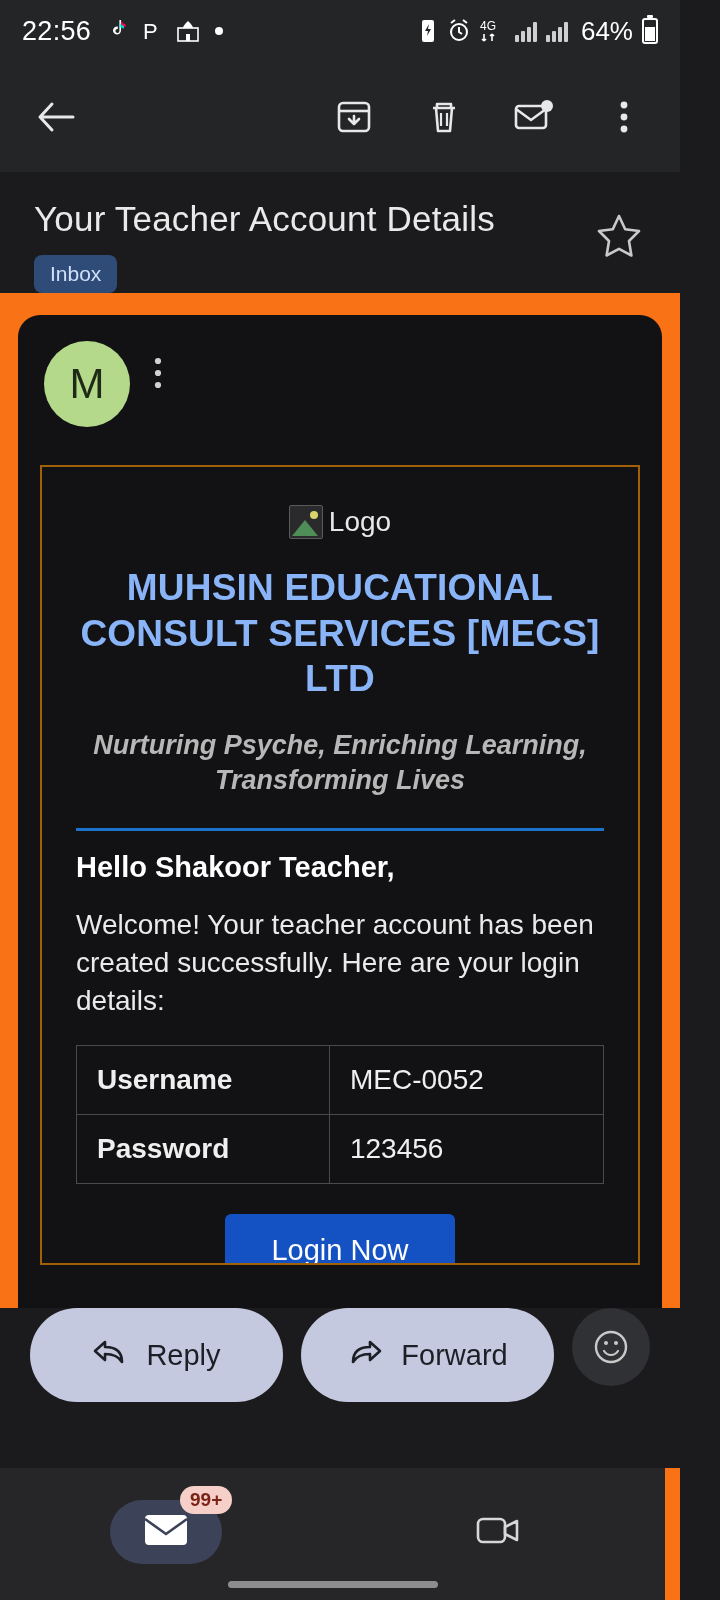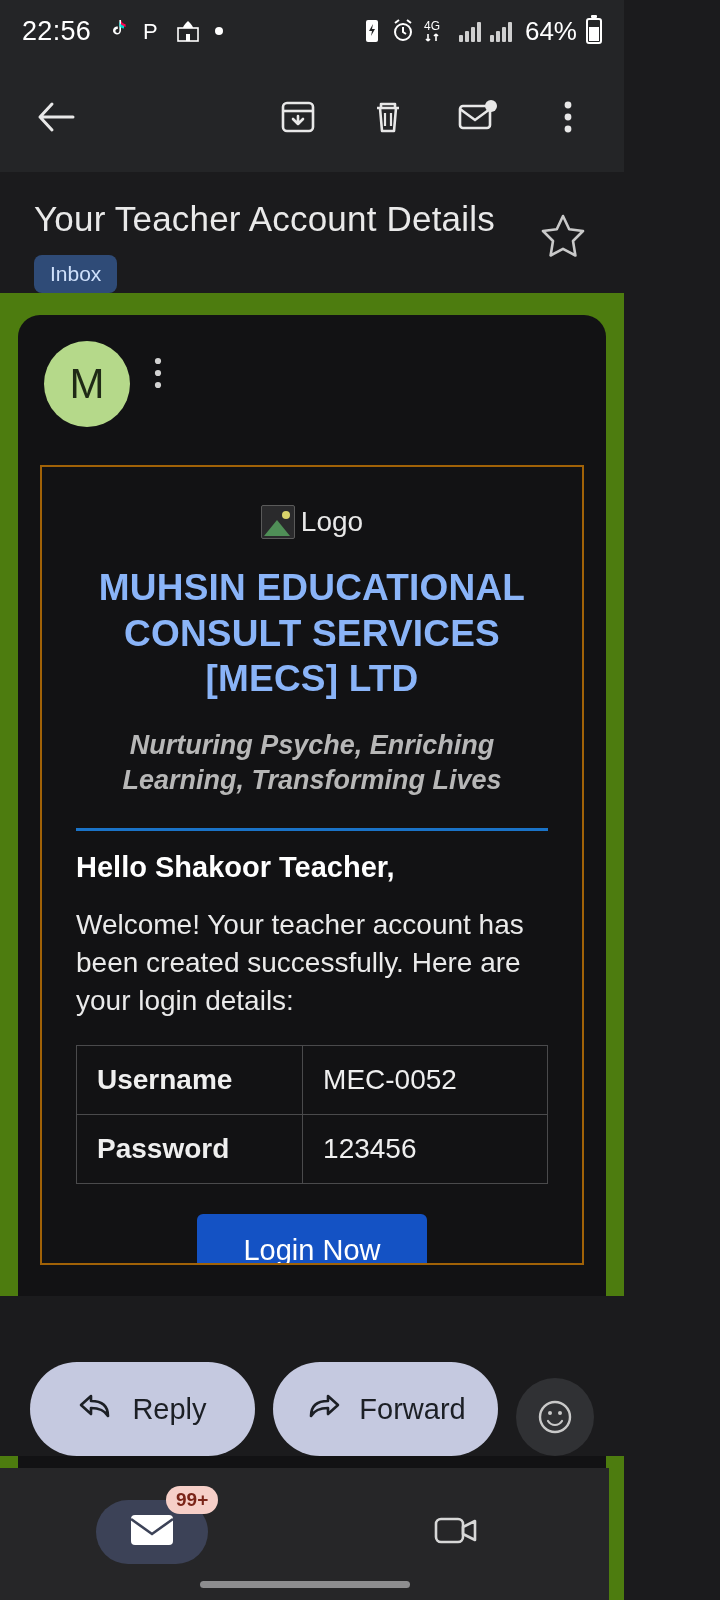--- a/index.html
+++ b/index.html
@@ -3,21 +3,21 @@
 <meta charset="utf-8">
 <style>
   * { box-sizing: border-box; margin: 0; padding: 0; }
   html, body {
     width: 720px; height: 1600px;
     background: #1b1b1d;
     font-family: "Liberation Sans", sans-serif;
     color: #e3e3e3;
     overflow: hidden;
   }
-  .screen { position: relative; width: 624px; height: 1600px; display: flex; flex-direction: column; background: #4d7c0f; }
+  .screen { position: relative; width: 680px; height: 1600px; display: flex; flex-direction: column; background: #f97316; }
 
   
   .statusbar {
     height: 62px; flex: 0 0 62px;
     display: flex; align-items: center;
     padding: 0 22px;
     background: #242527;
     color: #ffffff;
   }
   .sb-clock { font-size: 27px; letter-spacing: .3px; }
@@ -145,23 +145,23 @@
   table.creds td.k { font-weight: bold; width: 48%; }
 
   .login-wrap { display: flex; justify-content: center; margin-top: 30px; }
   .login-btn {
     background: #1452c4; color: #ffffff; font-size: 29px;
     padding: 20px 46px; border-radius: 6px; border: none;
   }
 
   
   .replybar {
-    position: absolute; left: 0; right: 0; bottom: 144px;
+    position: absolute; left: 0; right: 0; bottom: 132px;
     height: 160px;
-    display: flex; align-items: flex-end; gap: 18px;
+    display: flex; align-items: flex-start; gap: 18px;
     padding: 0 30px;
     background: #1b1b1d;
   }
   .pill {
     flex: 1 1 0; height: 94px; border-radius: 47px;
     background: #c5c9e0; color: #1c1f25;
     display: flex; align-items: center; justify-content: center; gap: 18px;
     font-size: 29px;
   }
   .emoji-btn {

